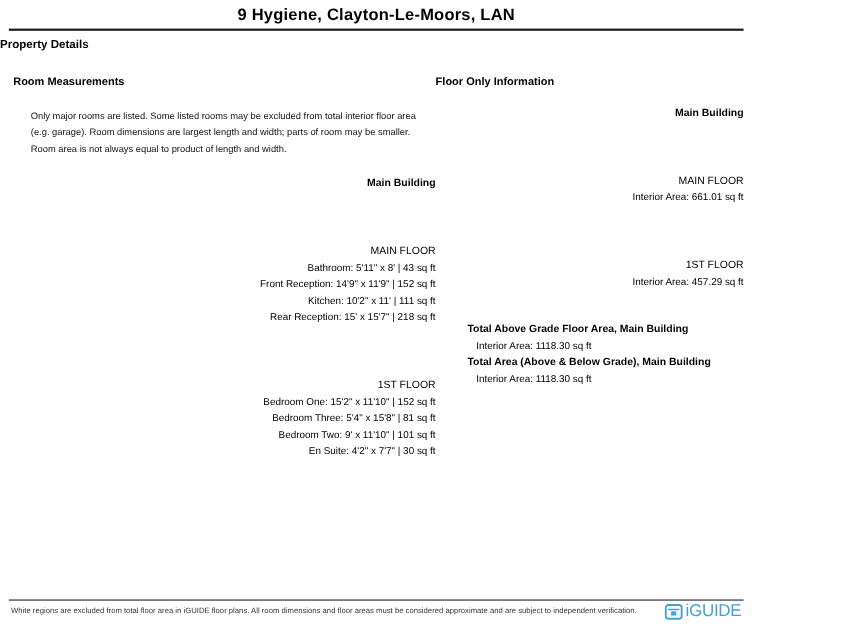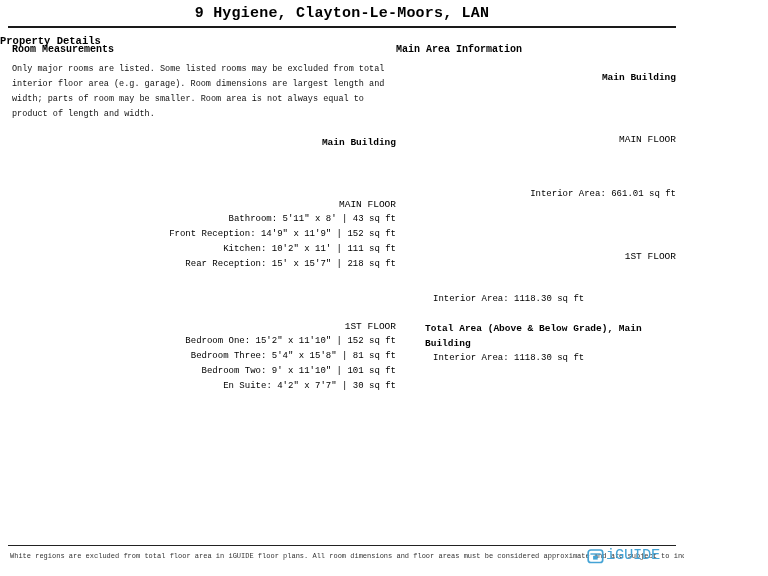--- a/index.html
+++ b/index.html
@@ -1,21 +1,21 @@
 <!DOCTYPE html>
 <html><head>
 <meta charset="utf-8">
 <style>
   html, body { margin: 0; padding: 0; background: #ffffff; }
   .page {
     position: relative;
     width: 684px;
     height: 576px;
     background: #ffffff;
-    font-family: Liberation Mono, monospace;
+    font-family: Liberation Sans, sans-serif;
     color: #000;
     overflow: hidden;
   }
   
   .title {
     text-align: center;
     font-weight: bold;
     font-size: 15px;
     padding-top: 5px;
     letter-spacing: 0.2px;
@@ -27,37 +27,37 @@
   }
   .subtitle {
     text-align: left;
     font-weight: bold;
     font-size: 10.5px;
     margin-top: 7px;
   }
   
   .content {
     position: absolute;
-    top: 42px;
+    top: 67px;
     left: 12px;
     right: 8px;
     display: flex;
   }
   .col-left  { width: 384px; flex: 0 0 auto; }
   .col-right { flex: 1 1 auto; }
   .section-heading {
     font-size: 10px;
     font-weight: bold;
     margin: 0 0 5px 0;
     line-height: 15px;
   }
   .desc {
     font-size: 8.5px;
     line-height: 15px;
-    margin: 0;
+    margin: 16px;
     color: #111;
     max-width: 374px;
   }
   .building { margin-top: 13px; text-align: right; }
   .col-left  .building { margin-left: 33px; }
   .col-right .building { margin-left: 29px; }
   .building-name {
     font-size: 9.5px;
     font-weight: bold;
     line-height: 15px;
@@ -70,27 +70,26 @@
   }
   .room-line {
     font-size: 9px;
     line-height: 15px;
     margin-left: 18px;
   }
   .area-line {
     font-size: 9px;
     line-height: 15px;
     margin-left: 16px;
-    margin-top: 40px;
   }
   .floor-gap { margin-top: 13px; }
   .floor-gap-right { margin-top: 14px; }
   .total-block { margin-left: 29px; }
   .total-block-first  { margin-top: 28px; }
-  .total-block-second { margin-top: 14px; }
+  .total-block-second { }
   .total-heading {
     font-size: 9.5px;
     font-weight: bold;
     line-height: 15px;
   }
   .total-area {
     font-size: 9px;
     line-height: 15px;
     margin-left: 8px;
   }
@@ -106,21 +105,21 @@
   .disclaimer {
     position: absolute;
     left: 10px;
     top: 552px;
     font-size: 7px;
     color: #333;
     white-space: nowrap;
   }
   .logo {
     position: absolute;
-    right: 24px;
+    right: 10px;
     top: 548px;
     display: flex;
     align-items: center;
     gap: 2px;
   }
   .logo-text {
     font-size: 15.5px;
     letter-spacing: -0.3px;
     line-height: 1;
   }
@@ -155,36 +154,38 @@
           <div class="floor-name">1ST FLOOR</div>
           <div class="room-line">Bedroom One: 15'2" x 11'10" | 152 sq ft</div>
           <div class="room-line">Bedroom Three: 5'4" x 15'8" | 81 sq ft</div>
           <div class="room-line">Bedroom Two: 9' x 11'10" | 101 sq ft</div>
           <div class="room-line">En Suite: 4'2" x 7'7" | 30 sq ft</div>
         </div>
       </div>
     </section>
 
     <section class="col-right">
-      <h2 class="section-heading">Main Area Information</h2>
+      <h2 class="section-heading">Floor Only Information</h2>
 
       <div class="building">
         <div class="building-name">Main Building</div>
 
         <div class="floor">
           <div class="floor-name">MAIN FLOOR</div>
           <div class="area-line">Interior Area: 661.01 sq ft</div>
         </div>
 
         <div class="floor floor-gap-right">
           <div class="floor-name">1ST FLOOR</div>
+          <div class="area-line">Interior Area: 457.29 sq ft</div>
         </div>
       </div>
 
       <div class="total-block total-block-first">
+        <div class="total-heading">Total Above Grade Floor Area, Main Building</div>
         <div class="total-area">Interior Area: 1118.30 sq ft</div>
       </div>
 
       <div class="total-block total-block-second">
         <div class="total-heading">Total Area (Above &amp; Below Grade), Main Building</div>
         <div class="total-area">Interior Area: 1118.30 sq ft</div>
       </div>
     </section>
 
   </div>

